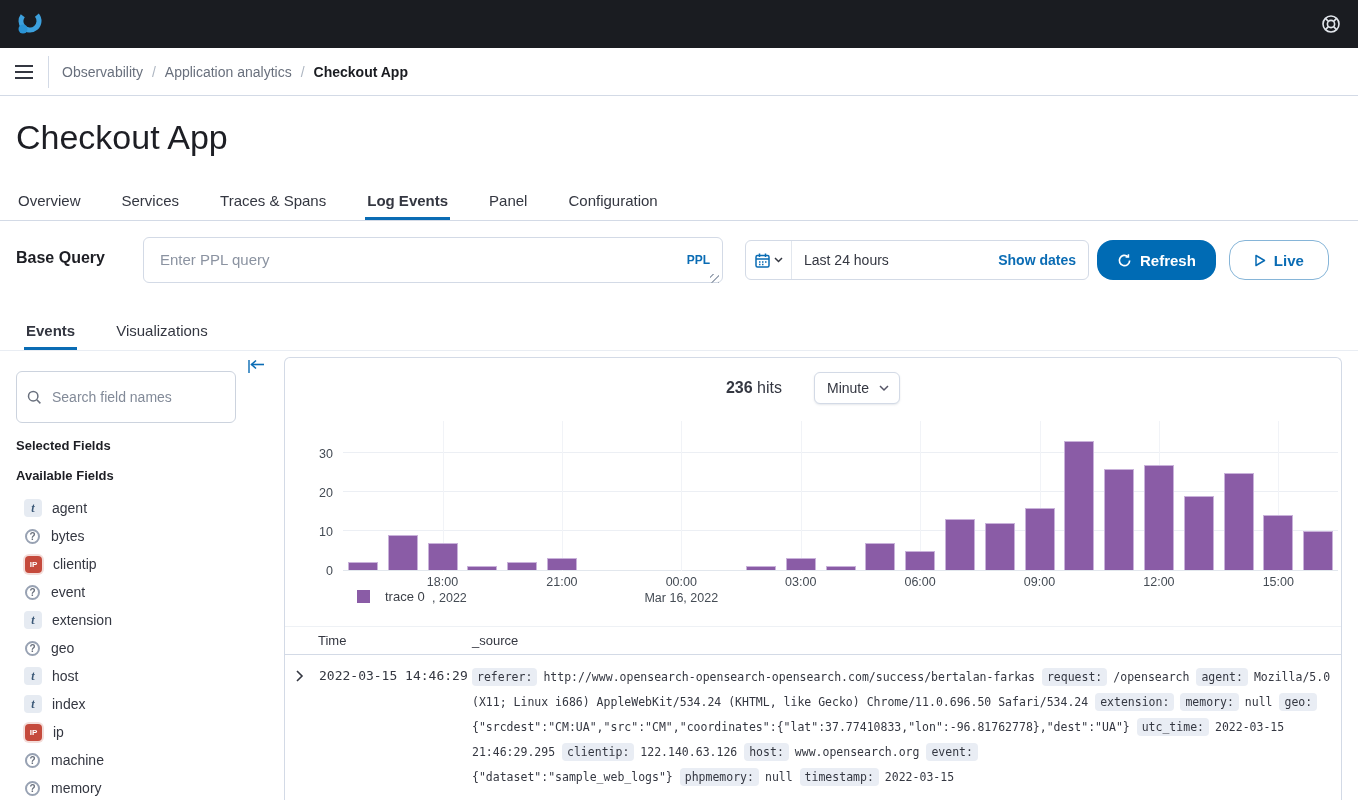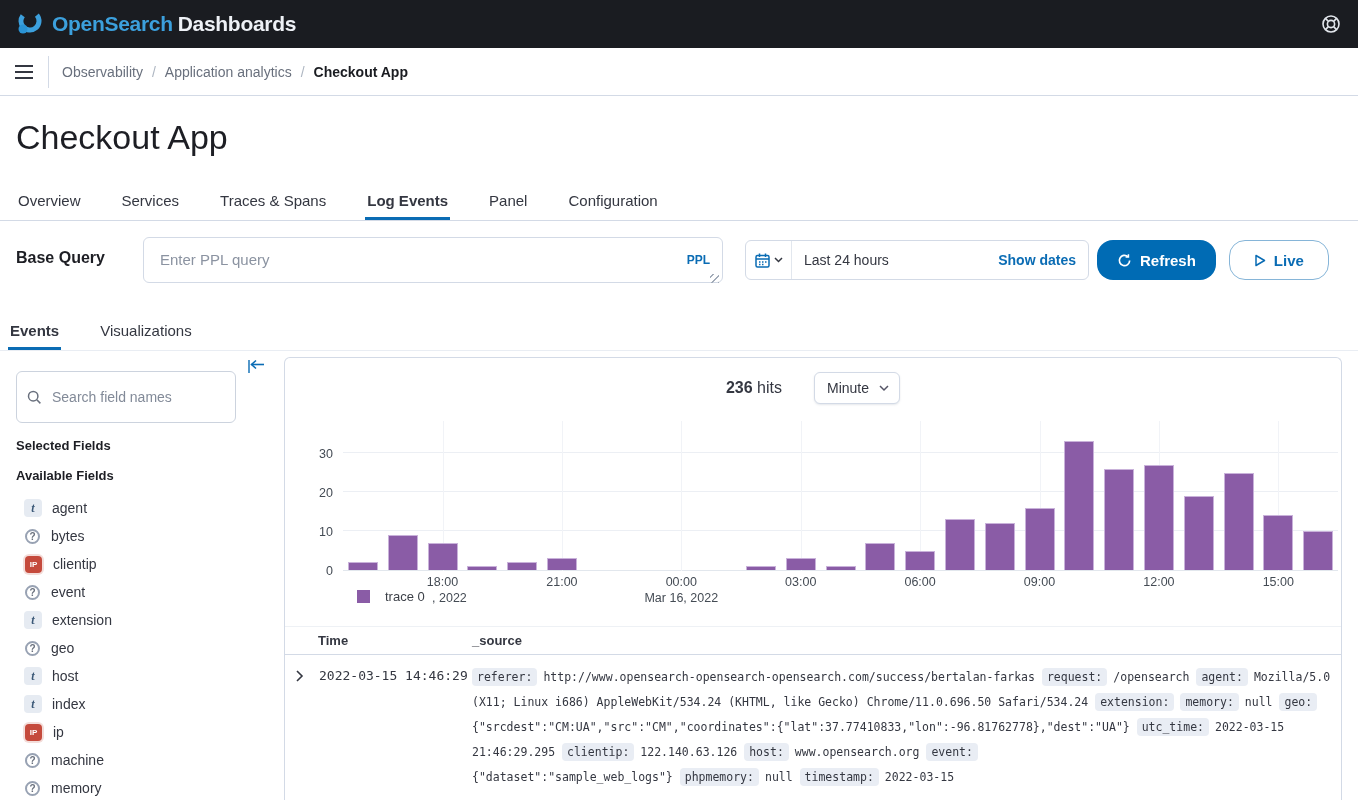--- a/index.html
+++ b/index.html
@@ -42,21 +42,21 @@
     background:#fff; display:flex; align-items:center; }
   .dp-toggle { width:46px; height:100%; display:flex; align-items:center; justify-content:center; gap:4px;
     border-right:1px solid #e2e7ee; cursor:pointer; }
   .dp-value { flex:1; padding-left:12px; font-size:14px; color:#343741; cursor:pointer; }
   .dp-showdates { padding-right:12px; font-size:14px; font-weight:600; color:#0a6cb4; cursor:pointer; }
   .btn { height:40px; margin-top:3px; border-radius:16px; display:flex; align-items:center; gap:8px;
     font-size:15px; font-weight:600; cursor:pointer; border:none; }
   .btn-refresh { margin-left:8px; padding:0 20px; background:#006BB4; color:#fff; }
   .btn-live { margin-left:13px; padding:0 24px; background:#fff; color:#0a6cb4; border:1px solid #86b5d8; }
   
-  .sub-tabs { display:flex; gap:37px; padding:0 8px; margin-top:26px; border-bottom:1px solid #e9edf3; }
+  .sub-tabs { display:flex; gap:37px; padding:0 24px; margin-top:26px; border-bottom:1px solid #e9edf3; }
   .sub-tab { padding:9px 2px 11px; font-size:15px; line-height:17px; cursor:pointer; }
   .sub-tab.active { font-weight:700; padding-bottom:8px; border-bottom:3px solid #0a6cb4; }
   
   .content { display:flex; align-items:flex-start; padding:0 16px; }
   .sidebar { width:220px; flex:none; }
   .search-box { margin-top:20px; height:52px; border:1px solid #ccd3de; border-radius:6px; display:flex;
     align-items:center; padding:0 10px; gap:8px; background:#fff; }
   .search-box input { border:none; outline:none; font-size:14px; color:#343741; width:100%;
     font-family:"Liberation Sans","DejaVu Sans",sans-serif; }
   .search-box input::placeholder { color:#828a98; }
@@ -86,42 +86,41 @@
   .gridline-v { position:absolute; top:0; bottom:-1px; width:1px; background:#f1f3f7; }
   .y-label { position:absolute; left:-44px; width:34px; text-align:right; font-size:12.5px; color:#444b54; }
   .bar { position:absolute; bottom:0; width:30px; background:#8a5ca6; border:1px solid #c9b2da; border-bottom:none; }
   .x-tick { position:absolute; top:154px; transform:translateX(-50%); font-size:12.5px; color:#444b54; white-space:nowrap; }
   .x-sub { position:absolute; top:170px; transform:translateX(-50%); font-size:12.5px; color:#444b54; white-space:nowrap; }
   .legend-row { position:absolute; left:14px; top:168px; z-index:2; background:#fff; padding-right:8px;
     display:flex; align-items:center; gap:15px; font-size:13px; color:#3c4048; cursor:pointer; }
   .legend-swatch { width:13px; height:13px; background:#8a5ca6; }
   
   .log-table { margin-top:55px; }
-  .lt-head { display:flex; border-top:1px solid #eef1f5; border-bottom:1px solid #d3dae6; padding:6px 0; font-size:13px; font-weight:700; }
+  .lt-head { display:flex; border-top:1px solid #eef1f5; border-bottom:1px solid #d3dae6; padding:6px 0; font-size:13px; font-weight:400; }
   .h-time { margin-left:33px; width:154px; }
   .lt-row { display:flex; border-bottom:1px solid #d3dae6; padding-top:10px; }
   .row-chev { flex:0 0 34px; padding-left:9px; padding-top:3px; cursor:pointer; }
   .row-time { flex:0 0 153px; font-family:"DejaVu Sans Mono","Liberation Mono",monospace; font-size:13px; padding-top:3px; }
   .row-src { flex:1; overflow:hidden; font-family:"DejaVu Sans Mono","Liberation Mono",monospace; font-size:11.5px;
     line-height:25px; padding-bottom:10px; }
   .src-line { white-space:nowrap; overflow:hidden; height:25px; }
   .src-key { background:#e9edf4; border-radius:4px; padding:2px 5px; margin-right:6px; color:#343741; }
 </style>
 </head>
 <body>
 
 <header class="topbar">
   <div class="logo">
     <span>
       <svg width="28" height="28" viewBox="0 0 28 28">
         <circle cx="14" cy="13" r="9" fill="none" stroke="#3ca0dd" stroke-width="5" stroke-dasharray="40 18" transform="rotate(-40 14 13)"></circle>
         <circle cx="7" cy="21" r="4.5" fill="#2a93d4"></circle>
       </svg>
     </span>
-    <span class="brand"><span class="brand-primary">OpenSearch</span><span class="brand-secondary">Dashboards</span></span>
   </div>
   <div class="topbar-spacer"></div>
   <span style="cursor:pointer;display:flex;">
     <svg width="22" height="22" viewBox="0 0 22 22" fill="none" stroke="#e2e6ec" stroke-width="1.6">
       <circle cx="11" cy="11" r="8"></circle>
       <circle cx="11" cy="11" r="3.6"></circle>
       <path d="M8.4 8.4 L5.4 5.4 M13.6 8.4 L16.6 5.4 M8.4 13.6 L5.4 16.6 M13.6 13.6 L16.6 16.6"></path>
     </svg>
   </span>
 </header>

